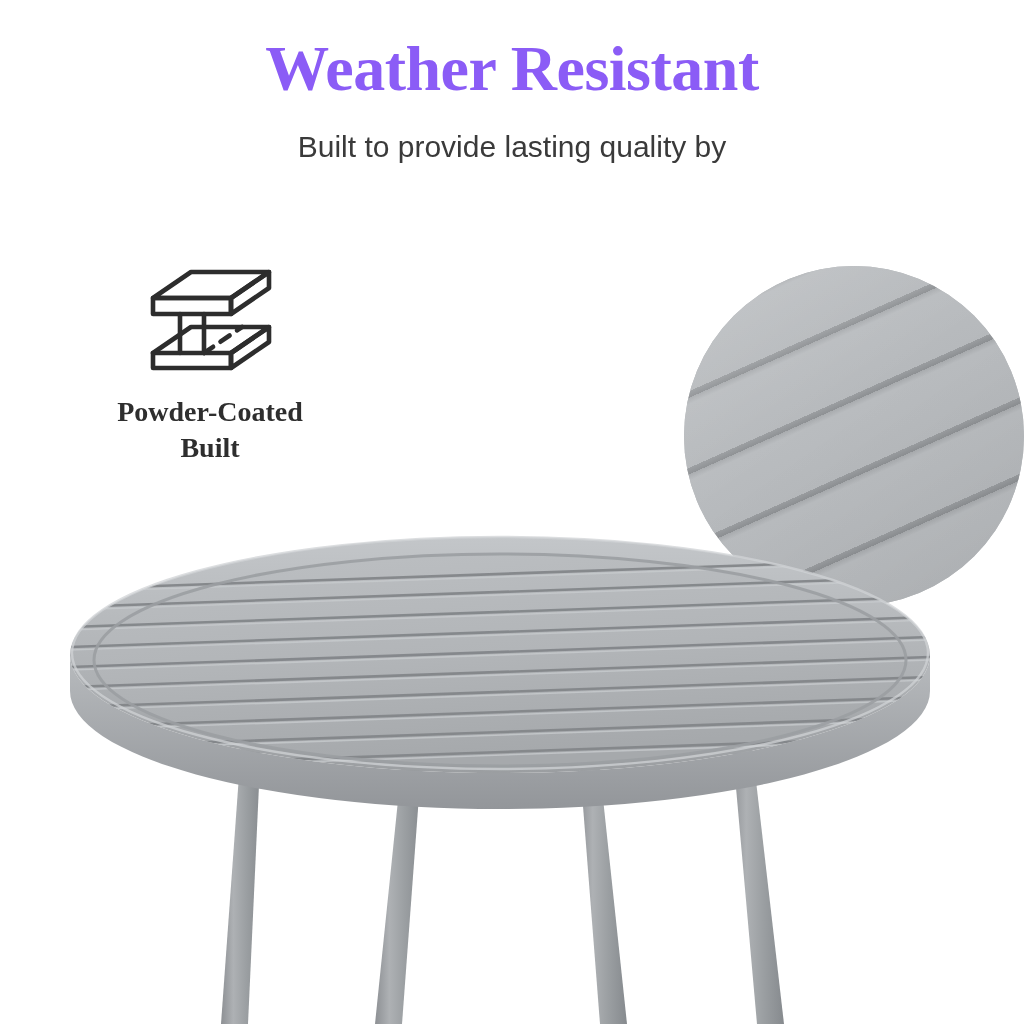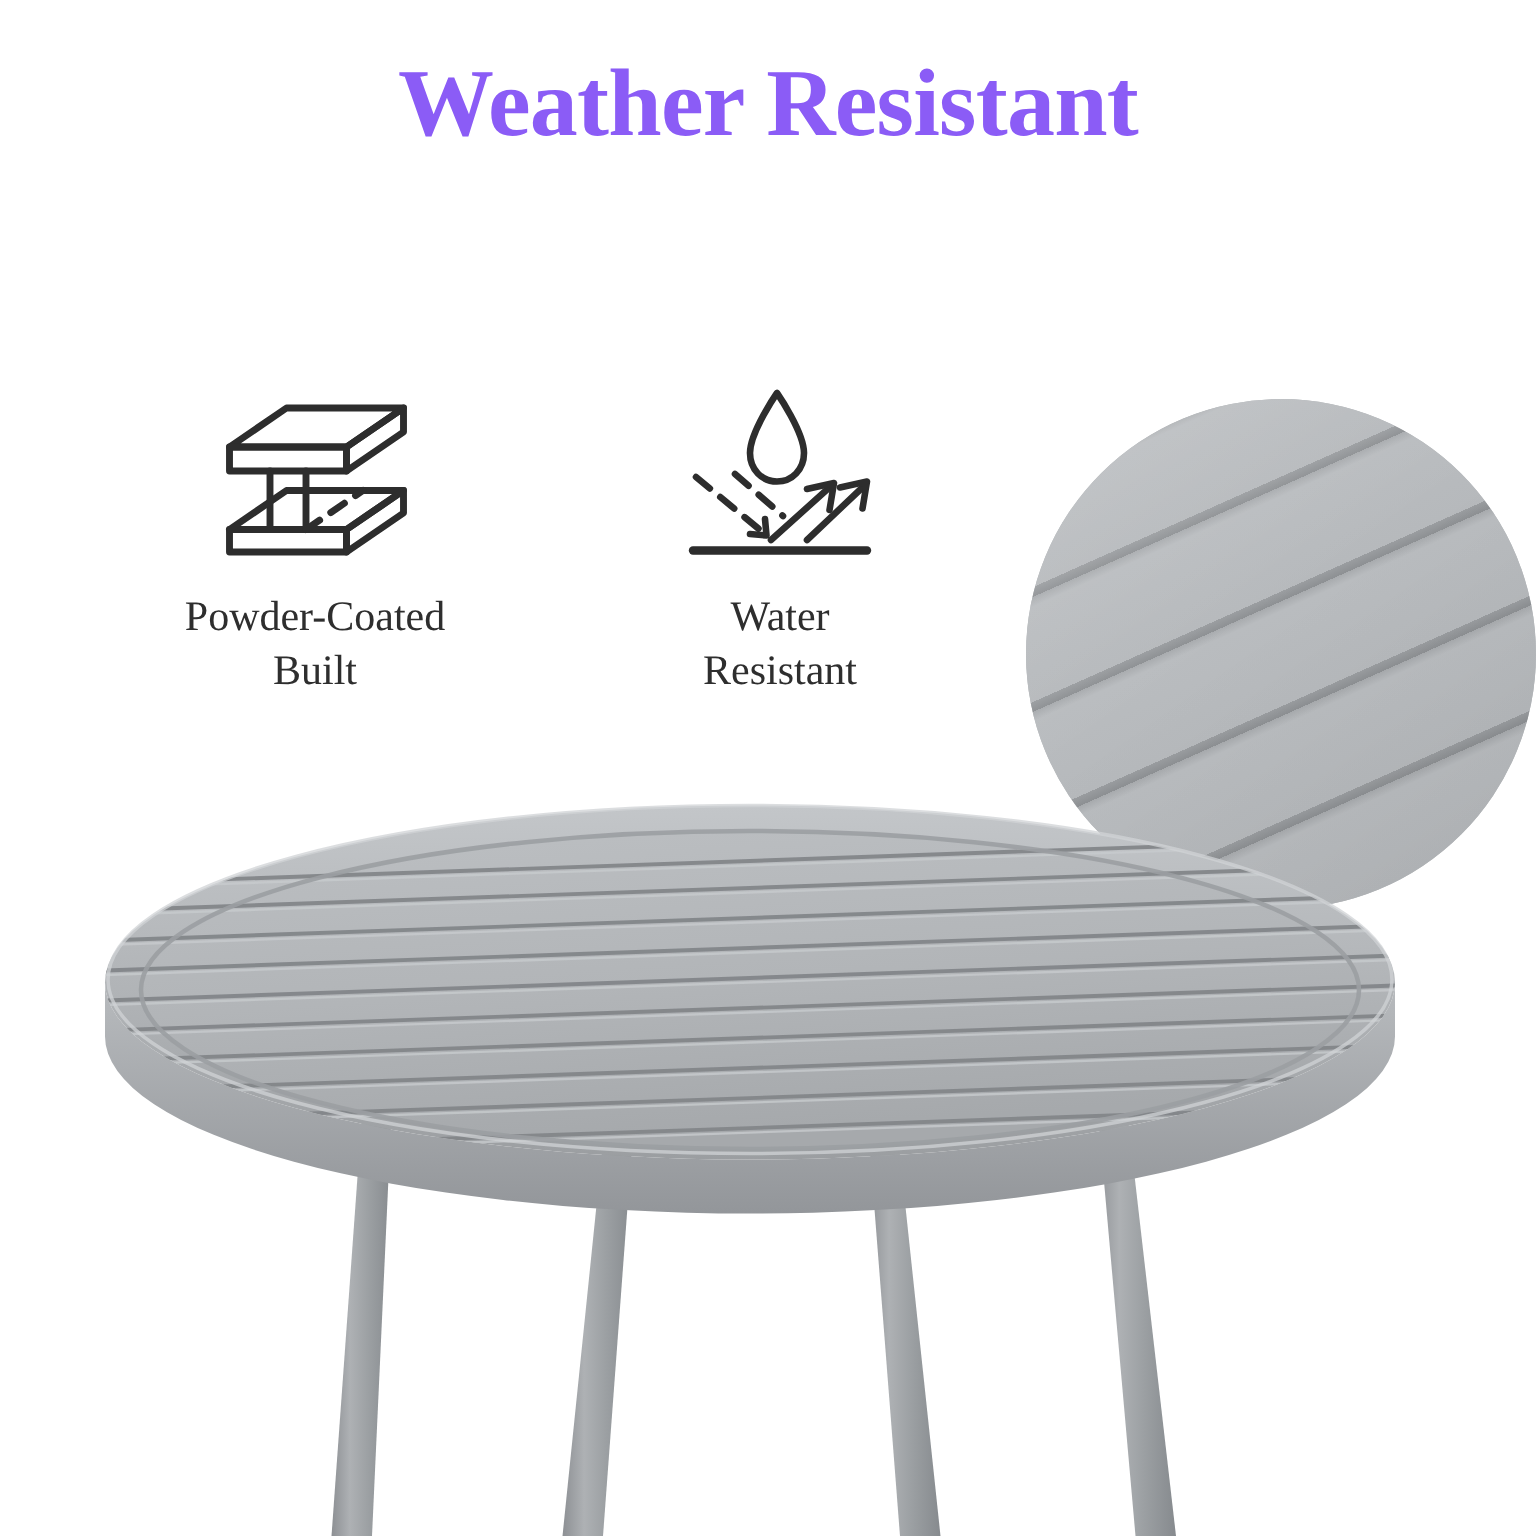--- a/index.html
+++ b/index.html
@@ -36,21 +36,21 @@
     font-weight:300;
     font-size:30px;
     line-height:1.32;
     color:#3a3a3a;
   }
   .subhead .ln { display:block; }
 
   
   .features {
     position:absolute; left:40px; top:248px;
-    width:640px; height:230px;
+    width:640px; height:230px;font-weight:bold;
   }
   .feature {
     position:absolute; top:0; width:300px; text-align:center;
   }
   .feature.f1 { left:20px; }
   .feature.f2 { left:330px; }
   .feature .glyph {
     height:130px;
     display:flex; align-items:center; justify-content:center;
   }
@@ -101,20 +101,21 @@
   .table-wrap svg { display:block; }
 </style>
 </head>
 <body>
 
 <div id="stage">
 
   <div class="headline">Weather Resistant</div>
 
   <div class="subhead">
+    <span class="ln">Built to provide lasting quality by</span>
   </div>
 
   <div class="features">
 
     <div class="feature f1">
       <div class="glyph">
         <svg width="150" height="118" viewBox="0 0 150 118" fill="none" stroke="#2d2d2d" stroke-width="4.6" stroke-linejoin="round" stroke-linecap="round">
 
           <path d="M18 44 L56 18 L134 18 L96 44 Z"></path>
 
@@ -133,44 +134,20 @@
 
           <path d="M69 99 L107 73" stroke-dasharray="11 9"></path>
         </svg>
       </div>
       <div class="caption">
         <span class="ln">Powder-Coated</span>
         <span class="ln">Built</span>
       </div>
     </div>
 
-    <div class="feature f2">
-      <div class="glyph">
-        <svg width="128" height="122" viewBox="0 0 128 122" fill="none" stroke="#2d2d2d" stroke-width="4.4" stroke-linejoin="round" stroke-linecap="round">
-
-          <path d="M62 10 C62 10 44 36 44 50 C44 61 52 69 62 69 C72 69 80 61 80 50 C80 36 62 10 62 10 Z"></path>
-
-          <path d="M8 66 L54 104" stroke-dasharray="12 9"></path>
-          <path d="M34 64 L66 92" stroke-dasharray="12 9"></path>
-
-          <path d="M44 104 L55 105 L54 94"></path>
-
-          <path d="M58 108 L98 72"></path>
-          <path d="M82 74 L100 70 L97 88"></path>
-          <path d="M82 108 L120 72"></path>
-          <path d="M104 73 L122 69 L119 87"></path>
-
-          <path d="M6 115 L122 115" stroke-width="5.6"></path>
-        </svg>
-      </div>
-      <div class="caption">
-        <span class="ln">Water</span>
-        <span class="ln">Resistant</span>
-      </div>
-    </div>
 
   </div>
 
   <div class="inset">
     <div class="slabs"></div>
     <div class="sheen"></div>
   </div>
 
   <div class="table-wrap">
     <svg width="1024" height="554" viewBox="0 0 1024 554">

